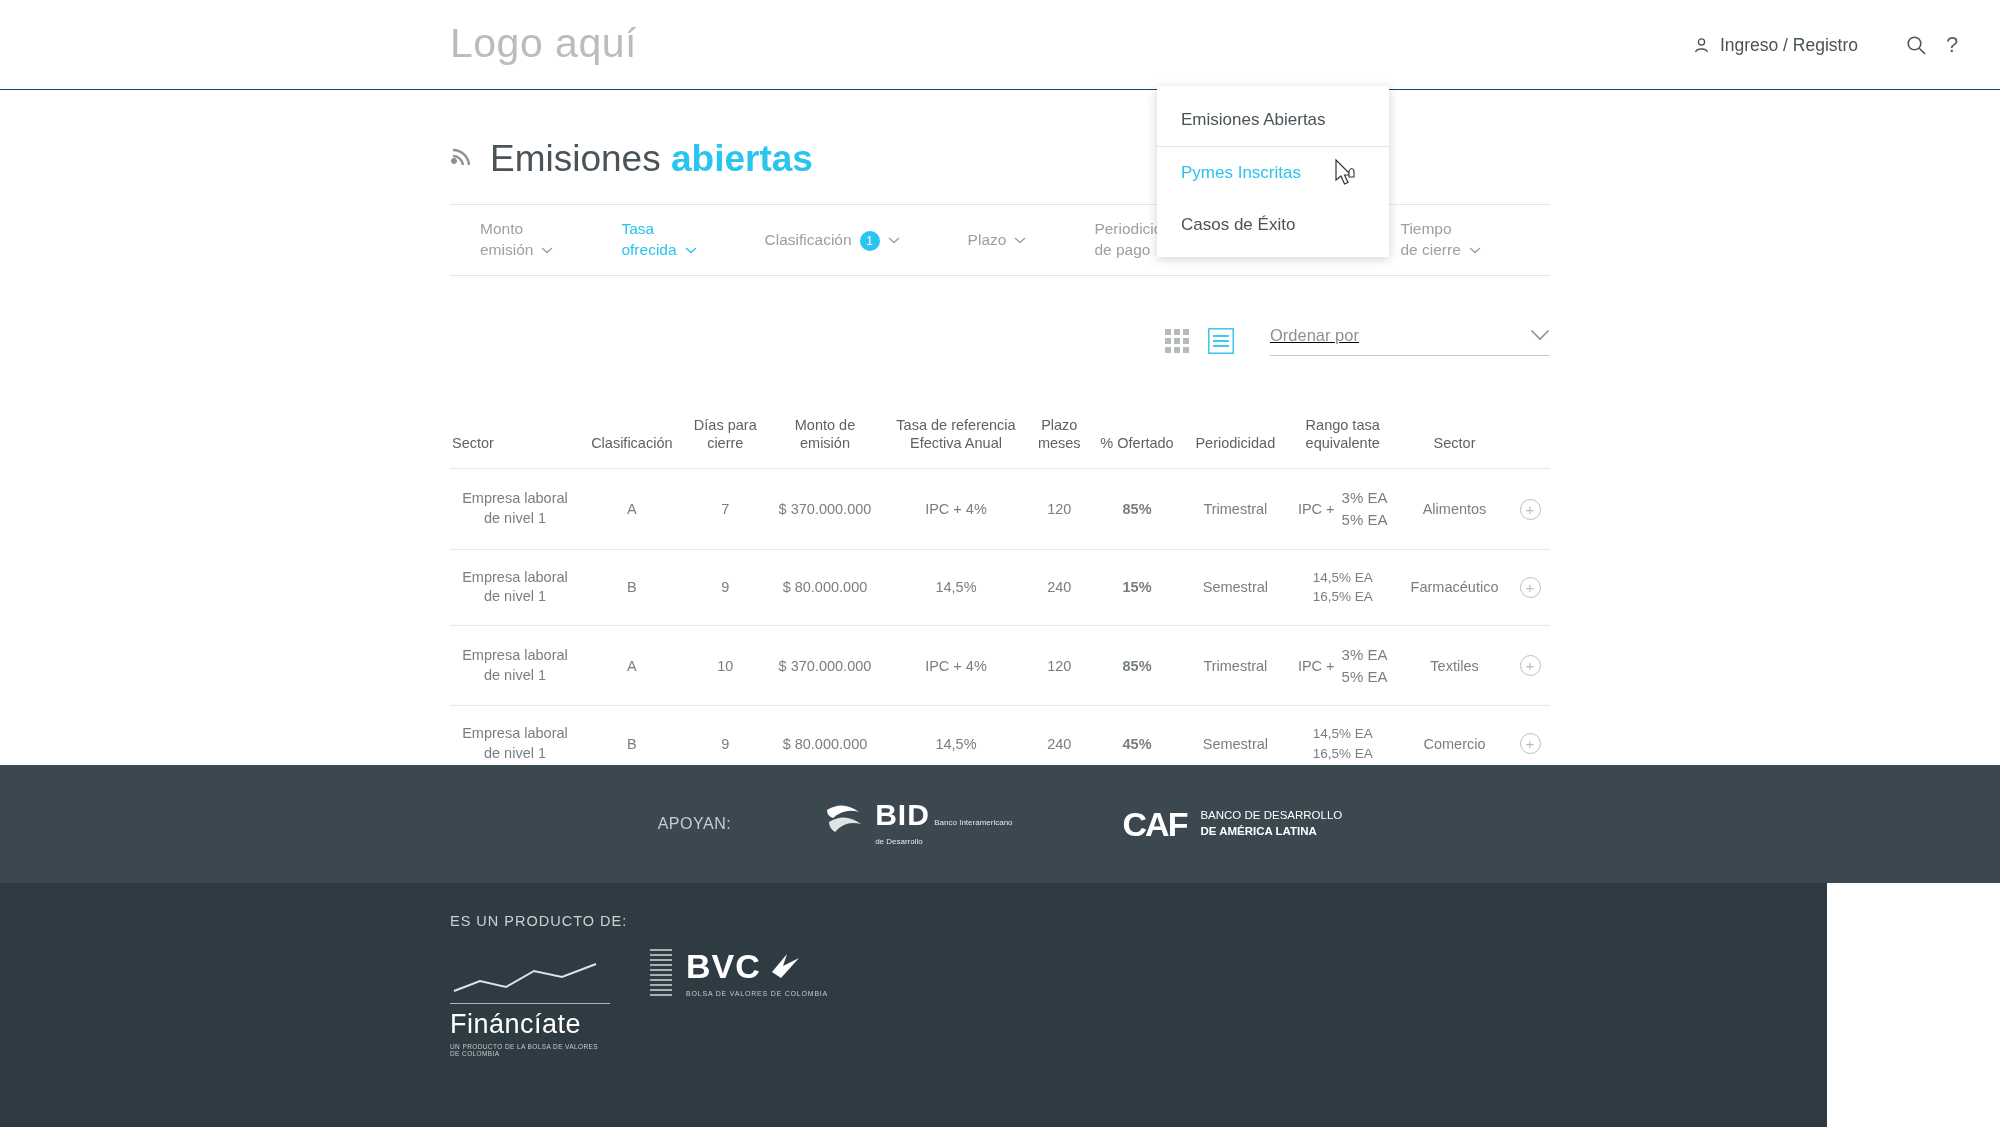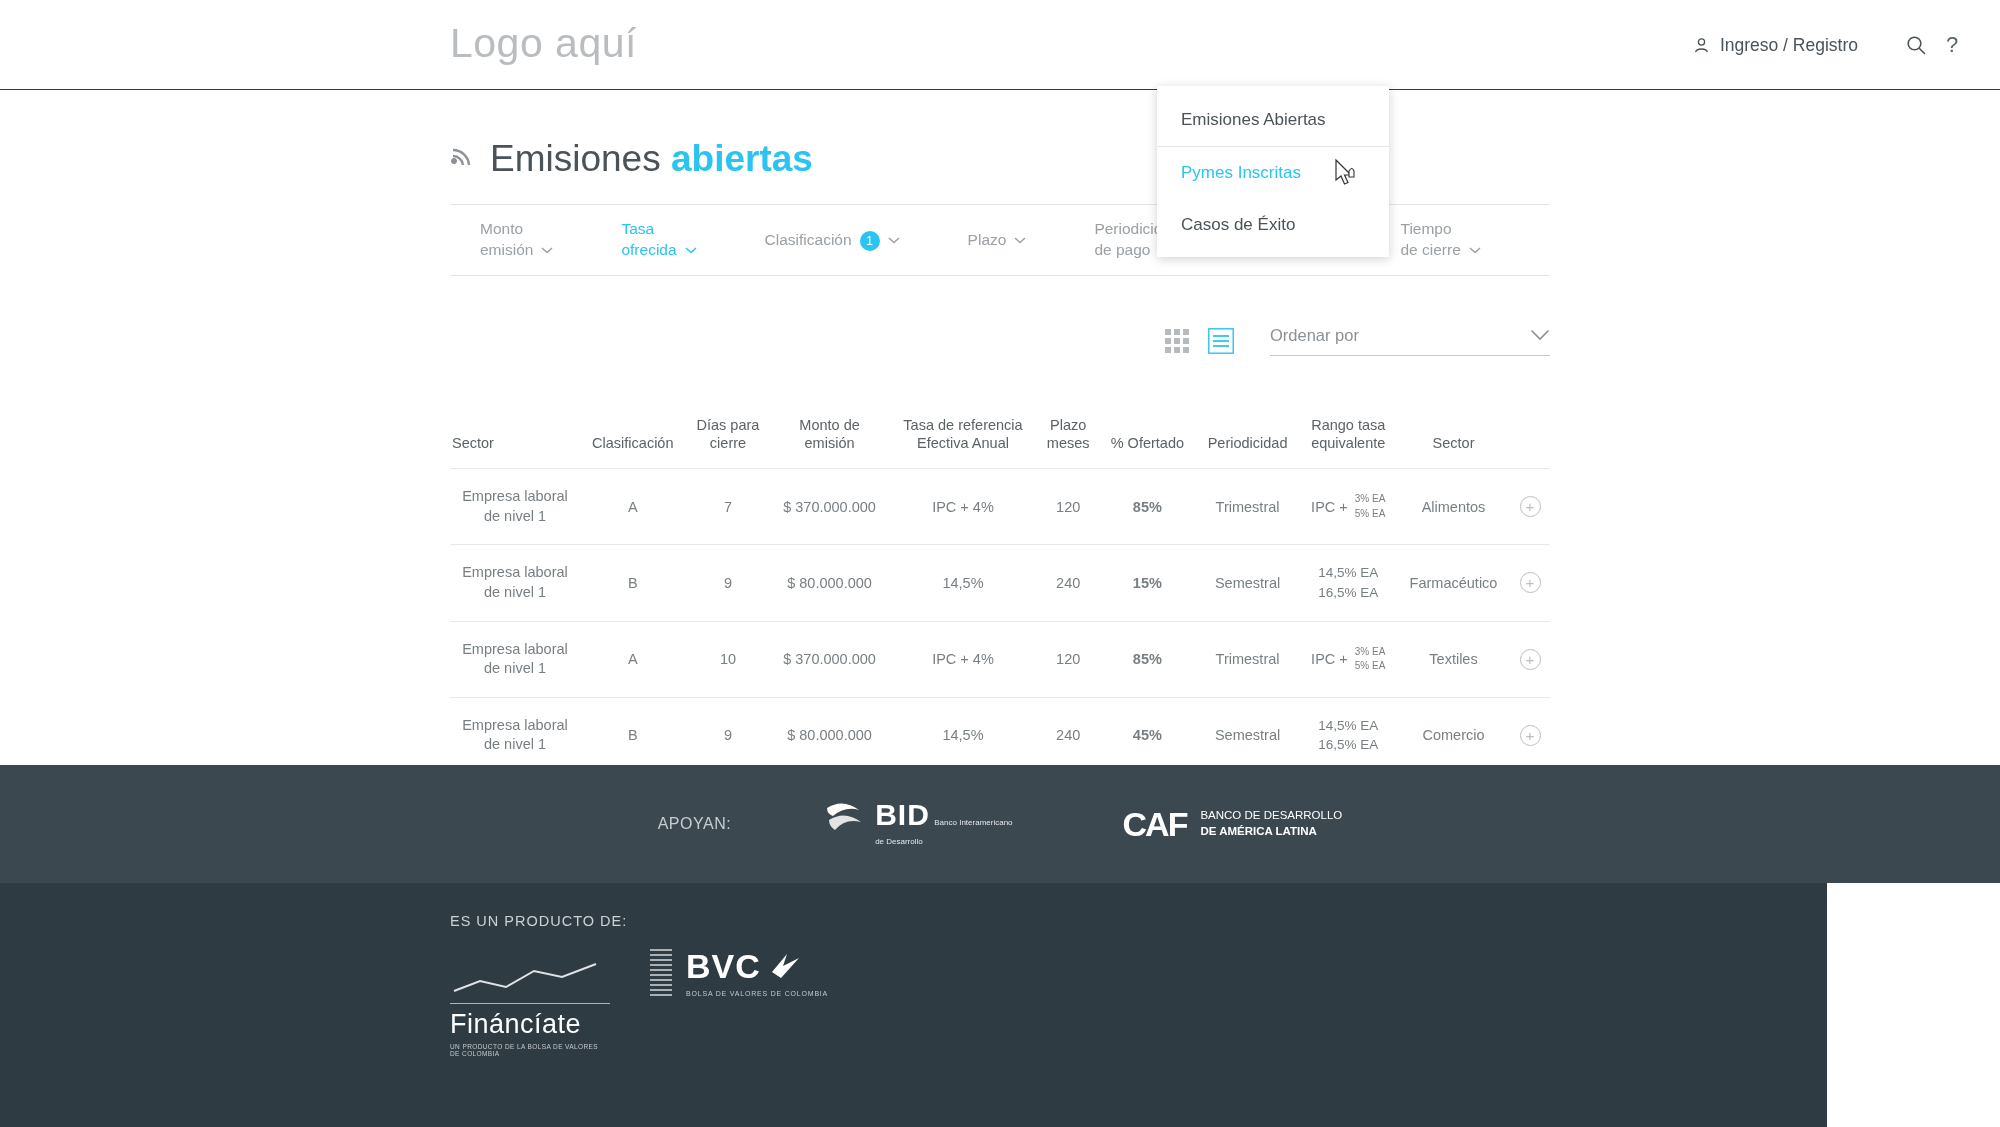--- a/index.html
+++ b/index.html
@@ -142,20 +142,21 @@
     display: inline-flex; align-items: center; justify-content: center;
     width: 20px; height: 20px; border-radius: 50%;
     background: #29c4f0; color: #fff; font-size: 12px;
     margin-left: 8px; vertical-align: middle;
   }
 
   .toolbar {
     margin: 34px 450px 0 450px;
     display: flex; align-items: flex-end; justify-content: flex-end;
     height: 46px;
+    text-decoration: underline;
   }
   .view-toggle { display: flex; align-items: center; gap: 14px; margin-right: 34px; }
   .vt { width: 30px; height: 30px; display:flex; align-items:center; justify-content:center; }
   .vt.sel { color: #29c4f0; }
   .sortby {
     width: 280px;
     border-bottom: 1px solid #c3c8cb;
     display: flex; align-items: center; justify-content: space-between;
     padding-bottom: 10px;
     color: #8b9195; font-size: 16.5px;
@@ -186,42 +187,42 @@
     text-align: center;
     vertical-align: middle;
     color: #787f83;
     font-size: 14.5px;
   }
   td.empresa { text-align: left; line-height: 1.35; padding-left: 2px; width: 130px; }
   td.pct { font-weight: 700; font-size: 15.5px; }
   .pct-blue { color: #29c4f0; }
   .pct-orange { color: #f2a33c; }
   .rango { display: flex; align-items: center; justify-content: center; gap: 7px; }
-  .rango .stack { display: flex; flex-direction: column; line-height: 1.45; font-size: 10px; }
+  .rango .stack { display: flex; flex-direction: column; line-height: 1.45; font-size: 15px; }
   .rango .plain { display: flex; flex-direction: column; line-height: 1.45; font-size: 13.5px; }
   .plus-cell { width: 40px; }
   .plus {
     width: 21px; height: 21px; border-radius: 50%;
     border: 1.4px solid #b9bec1;
     color: #b9bec1;
     display: inline-flex; align-items: center; justify-content: center;
     font-size: 15px; line-height: 1;
   }
 
   
   .footer-top {
     position: absolute;
     left: 0; top: 765px;
     width: 2000px; height: 118px;
     background: #3b4850;
     display: flex; align-items: center; justify-content: center;
     gap: 60px;
   }
   .apoyan { color: #c6ccd0; font-size: 16px; letter-spacing: 0.5px; margin-right: 30px; }
-  .bid { display:flex; color:#fff; }
+  .bid { display:flex; align-items:center; color:#fff; }
   .bid-txt { margin-left: 10px; }
   .bid-txt .b1 { font-size: 30px; font-weight: 700; letter-spacing: 1px; line-height: 1; }
   .bid-txt .b2 { font-size: 8px; line-height: 1.25; margin-top: 4px; color:#e4e8ea; }
   .caf { display:flex; align-items:center; color:#fff; margin-left: 50px; }
   .caf-mark { font-size: 34px; font-weight: 700; letter-spacing: -2px; font-family:"Liberation Sans", sans-serif; }
   .caf-txt { margin-left: 14px; font-size: 11.5px; line-height: 1.35; }
   .caf-txt .c2 { font-weight: 700; }
 
   .footer-bottom {
     position: absolute;

